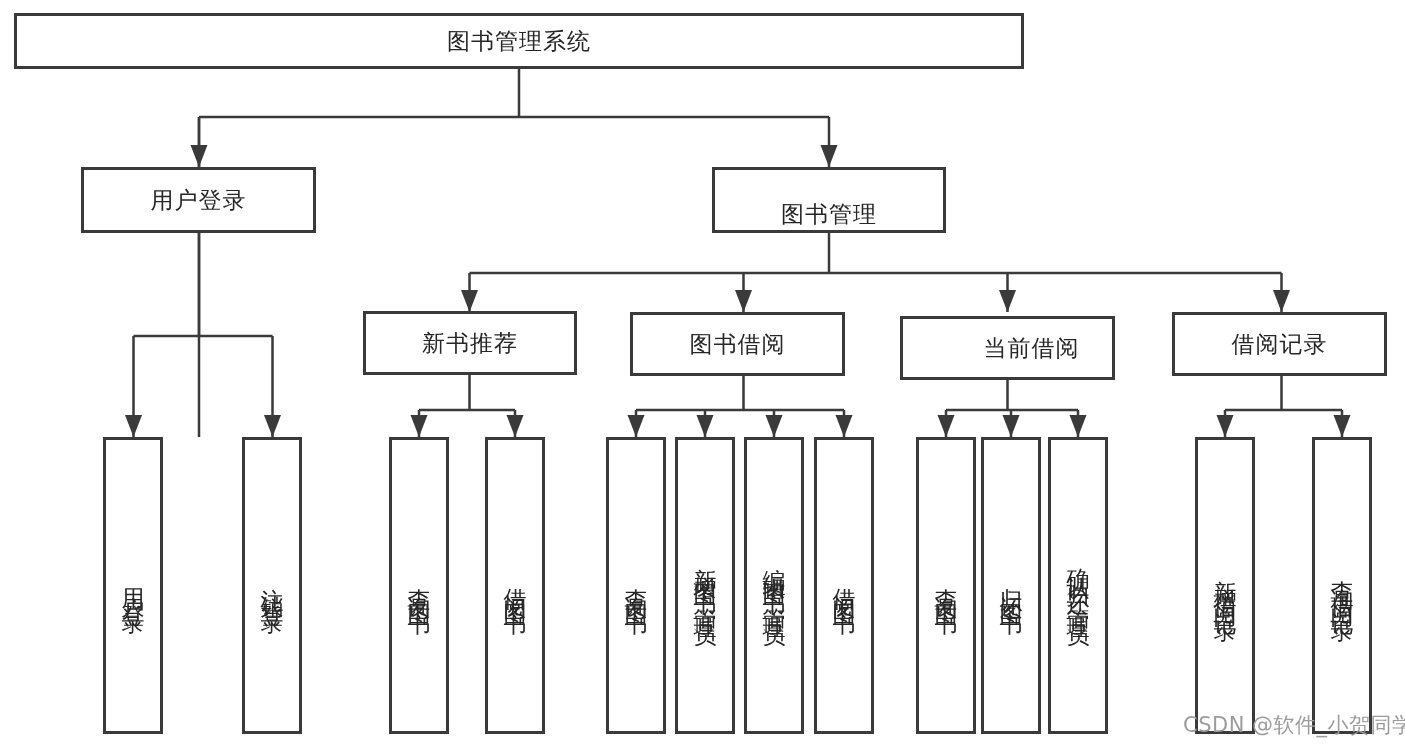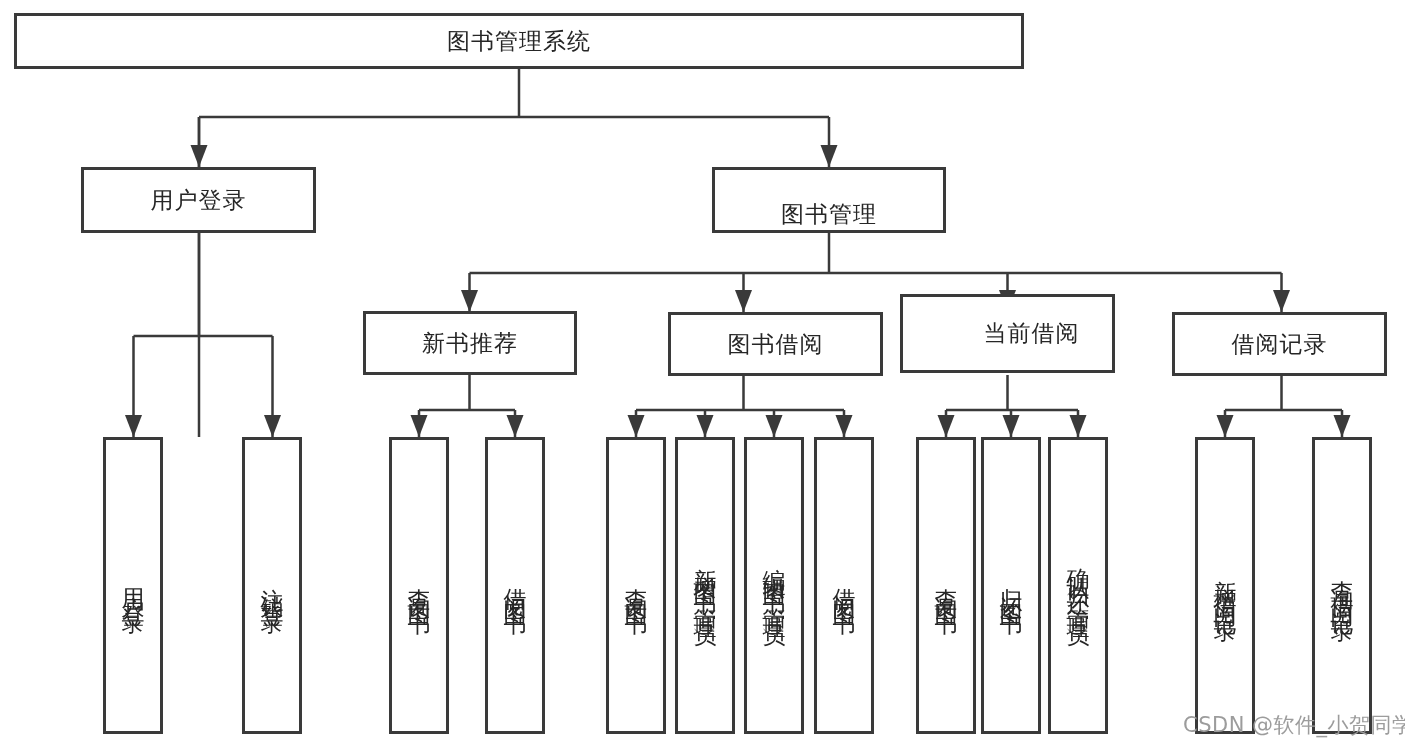--- a/index.html
+++ b/index.html
@@ -108,24 +108,24 @@
   <div class="node" style="left:81px; top:167px; width:235px; height:66px;">
     <span>用户登录</span>
   </div>
   <div class="node" style="left:712px; top:167px; width:234px; height:66px;align-items:flex-end;">
     <span>图书管理</span>
   </div>
 
   <div class="node" style="left:363px; top:311px; width:214px; height:64px;">
     <span>新书推荐</span>
   </div>
-  <div class="node" style="left:668px; top:312px; width:215px; height:64px;">
+  <div class="node" style="left:630px; top:312px; width:215px; height:64px;">
     <span>图书借阅</span>
   </div>
-  <div class="node" style="left:900px; top:294px; width:215px; height:79px;padding-left:48px;">
+  <div class="node" style="left:900px; top:316px; width:215px; height:64px;padding-left:48px;">
     <span>当前借阅</span>
   </div>
   <div class="node" style="left:1172px; top:312px; width:215px; height:64px;">
     <span>借阅记录</span>
   </div>
 
   <div class="node leaf" style="left:103px;">
     <span class="vtext">用户登录</span>
   </div>
   <div class="node leaf" style="left:242px;">

